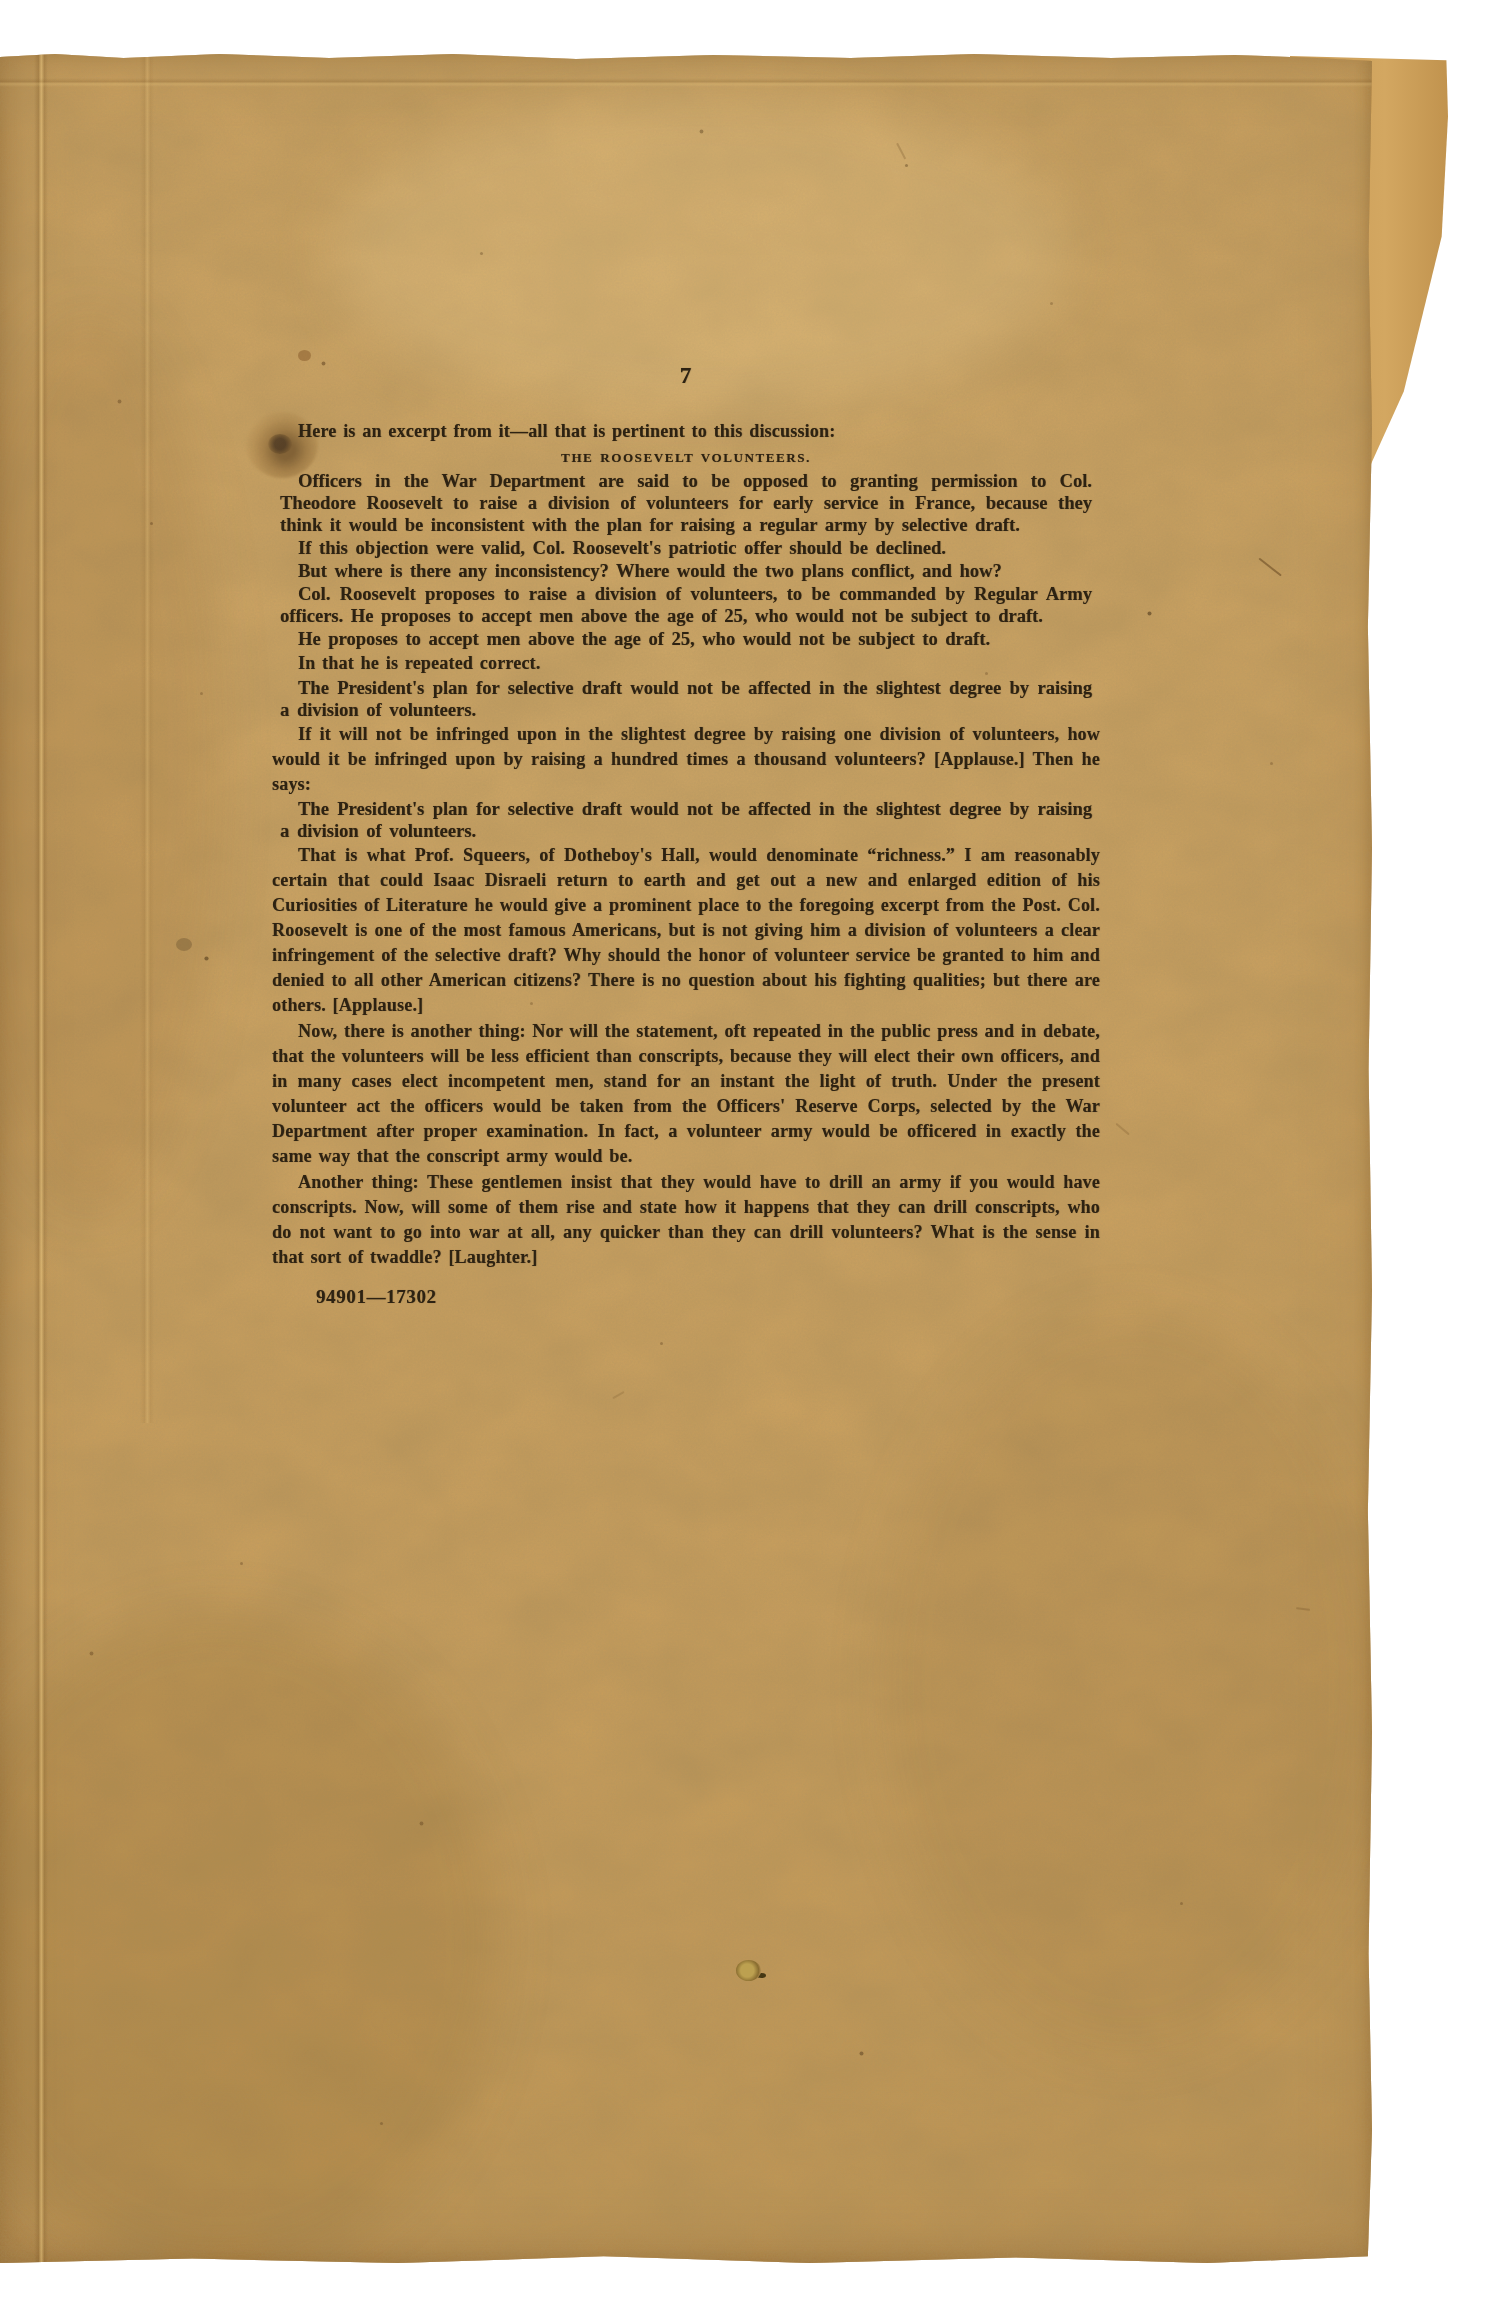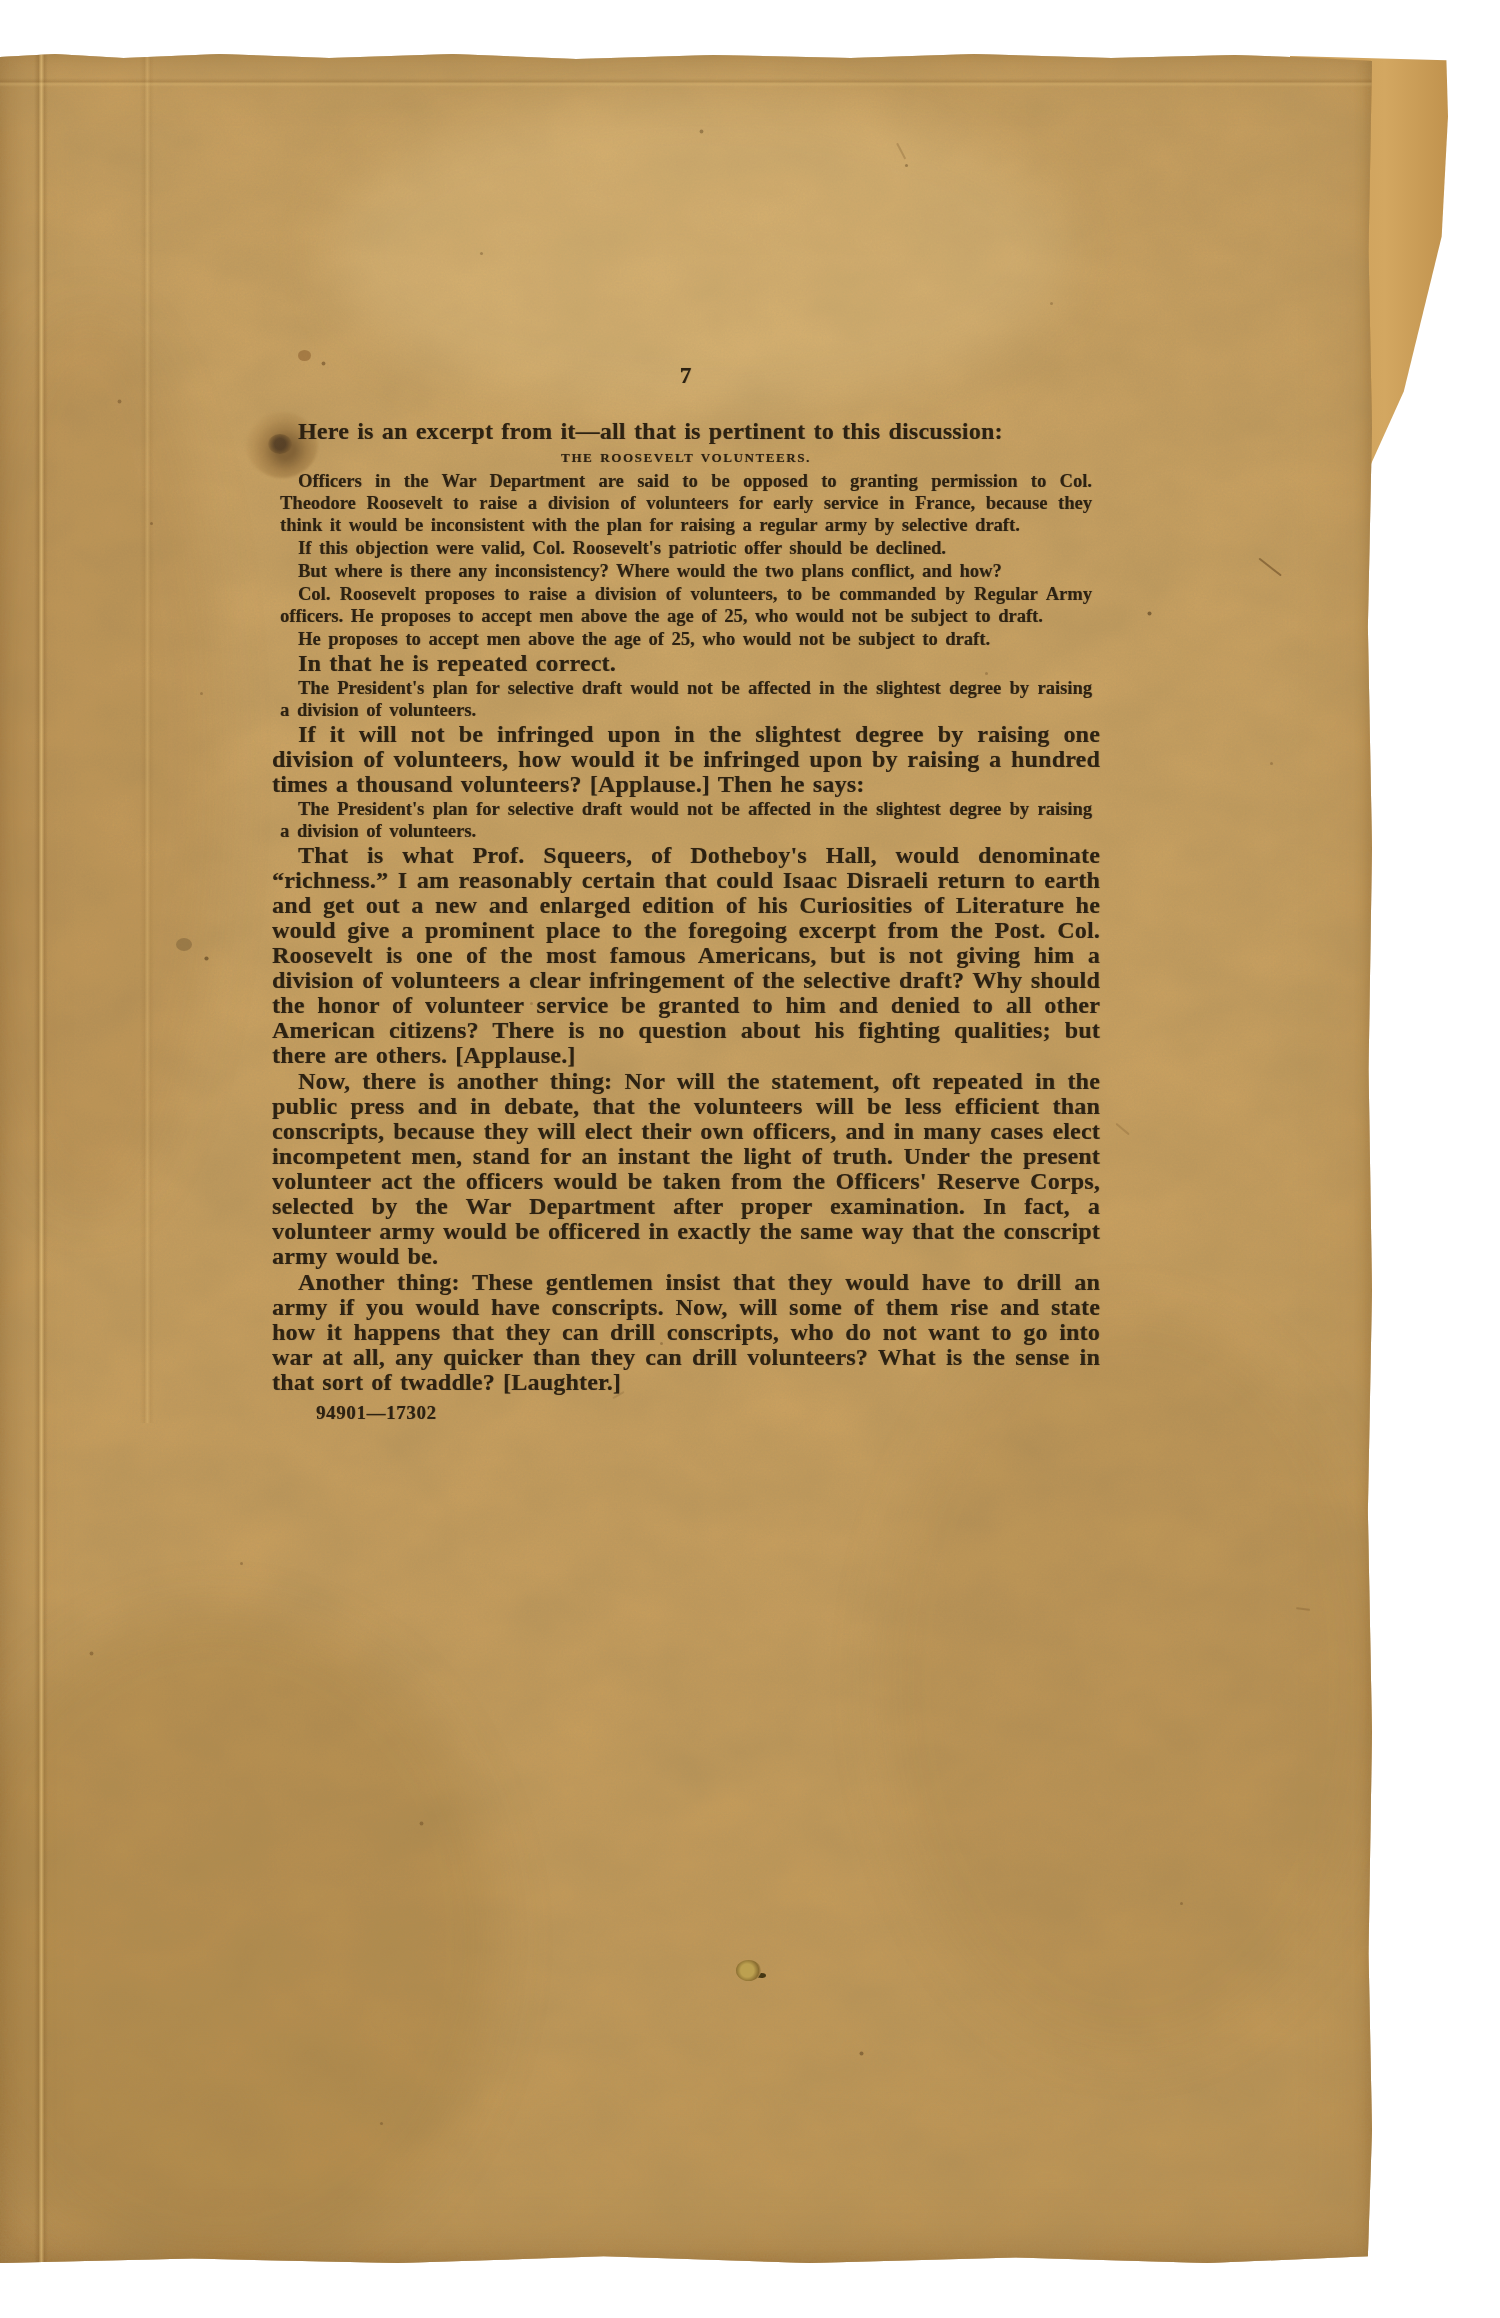--- a/index.html
+++ b/index.html
@@ -100,27 +100,27 @@
   .text-block{position:absolute;left:272px;top:311px;width:828px;color:var(--ink);}
   .page-num{
     text-align:center;font-size:23px;font-weight:bold;line-height:26px;
     margin:0 0 30px 0;letter-spacing:1px;
     text-shadow:.4px .4px .7px rgba(45,34,18,.5);
   }
   .para{
     margin:0;text-align:justify;font-weight:bold;
     text-shadow:.4px .4px .7px rgba(45,34,18,.5);
   }
-  .para.large{font-size:24px;line-height:25px;word-spacing:2px;letter-spacing:.2px;margin:1px 0;}
+  .para.large{font-size:18px;line-height:25px;word-spacing:2px;letter-spacing:.2px;margin:1px 0;}
   .para.small{font-size:18.5px;line-height:22px;word-spacing:3px;margin:1px 8px;}
   .para.heading{font-size:13px;line-height:22px;text-align:center;letter-spacing:1.6px;word-spacing:2px;margin:3px 0 1px;}
   .para.large.indent{text-indent:26px;}
   .para.small.indent{text-indent:18px;}
   .footer-code{
-    font-size:19px;font-weight:bold;line-height:22px;margin-top:7px;padding-left:44px;
+    font-size:19px;font-weight:bold;line-height:22px;margin-top:16px;padding-left:44px;
     letter-spacing:.6px;text-shadow:.4px .4px .7px rgba(45,34,18,.5);
   }
 </style>
 </head>
 <body>
 
 <div>
   <div class="under-leaf"></div>
 
   <div class="sheet">

